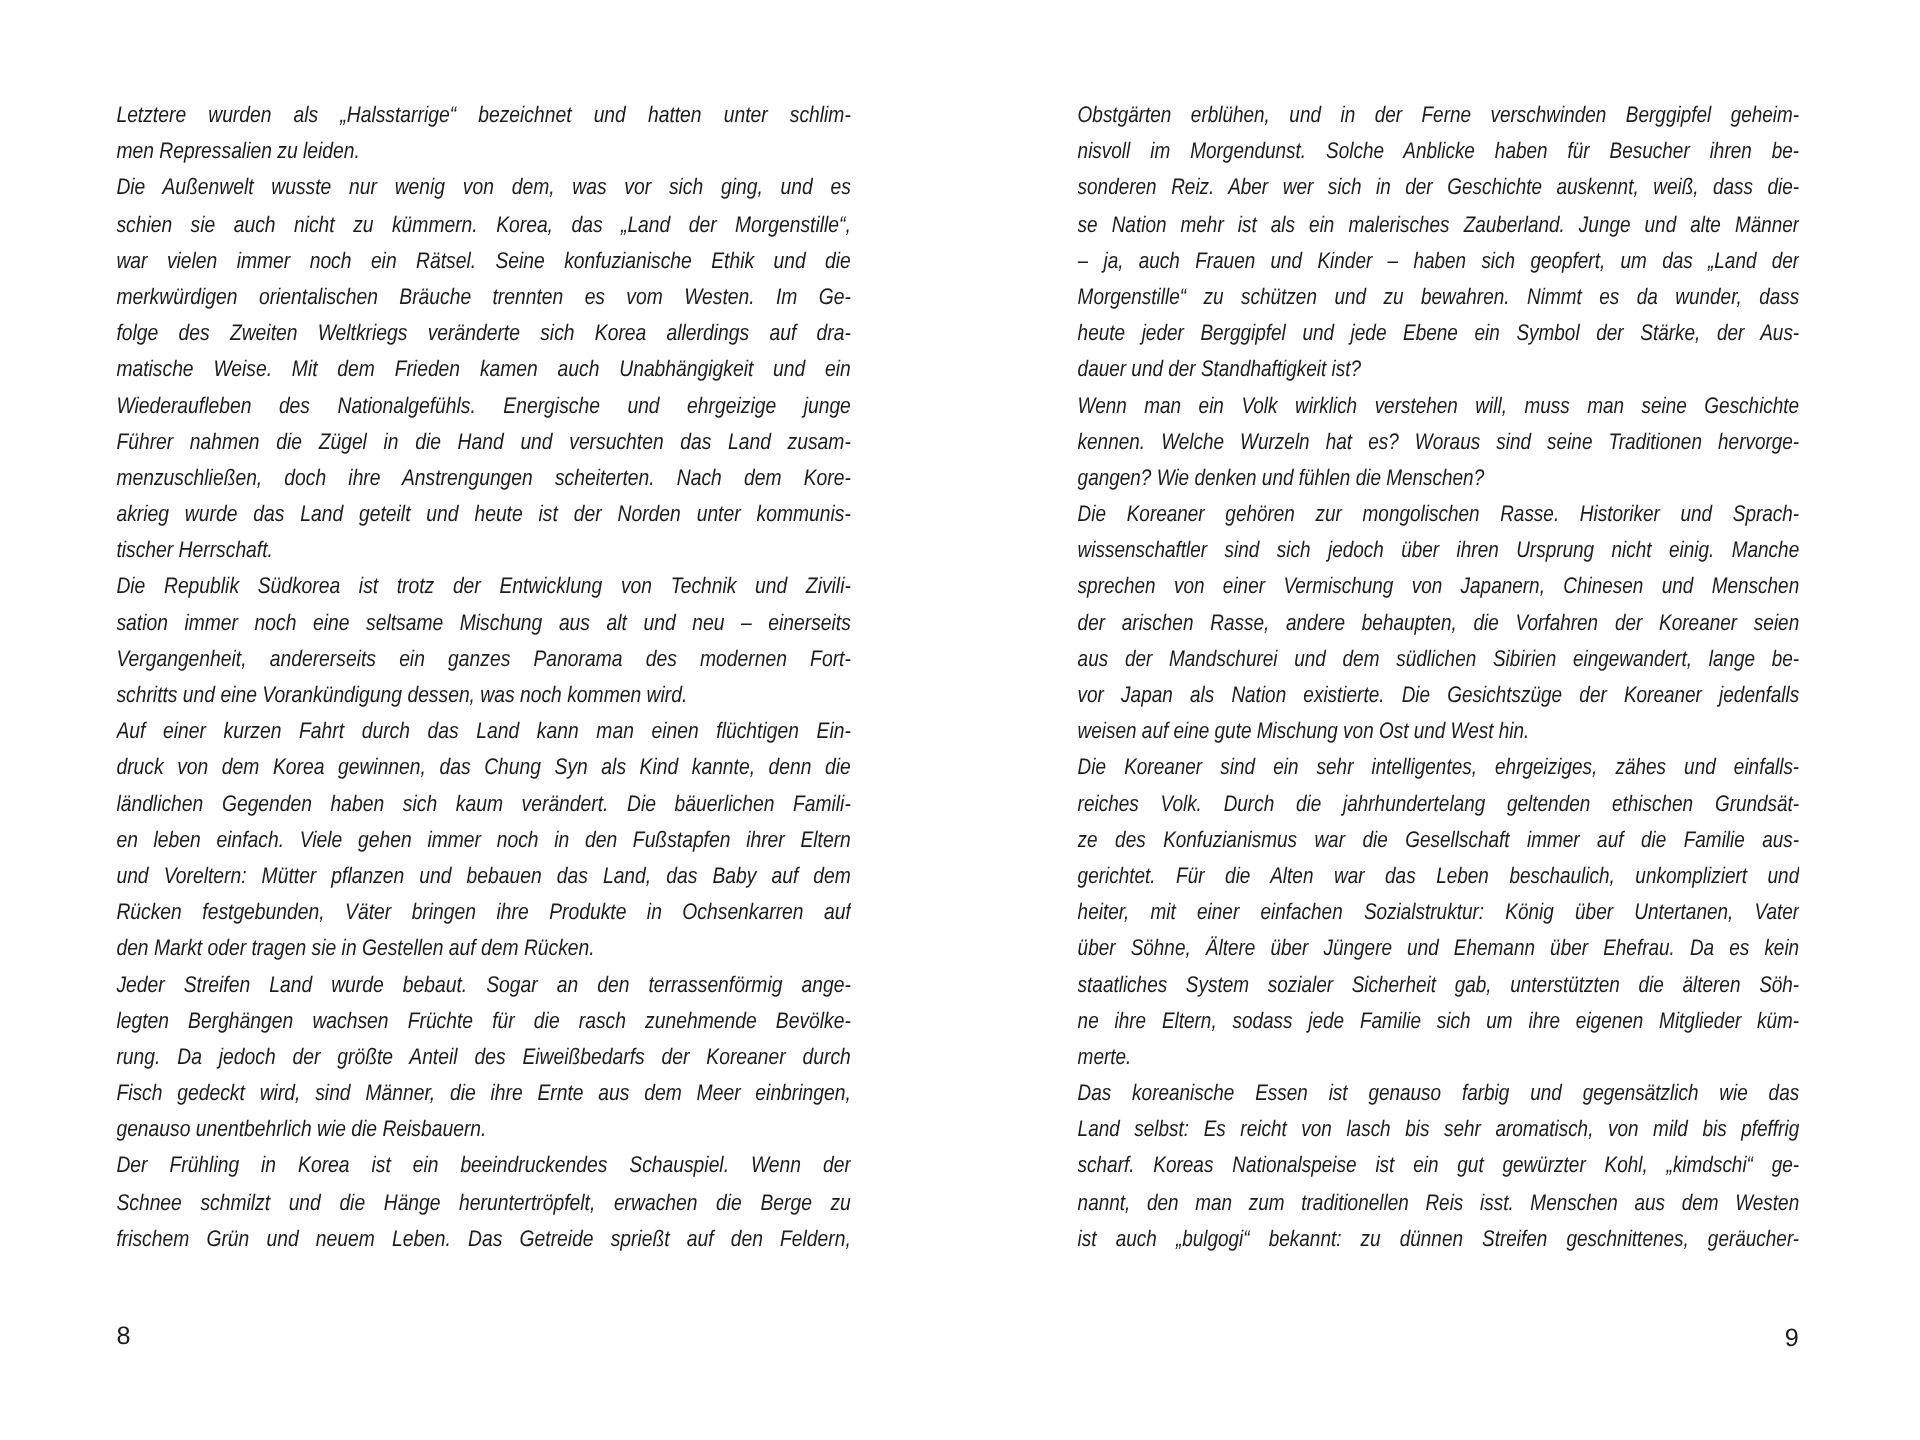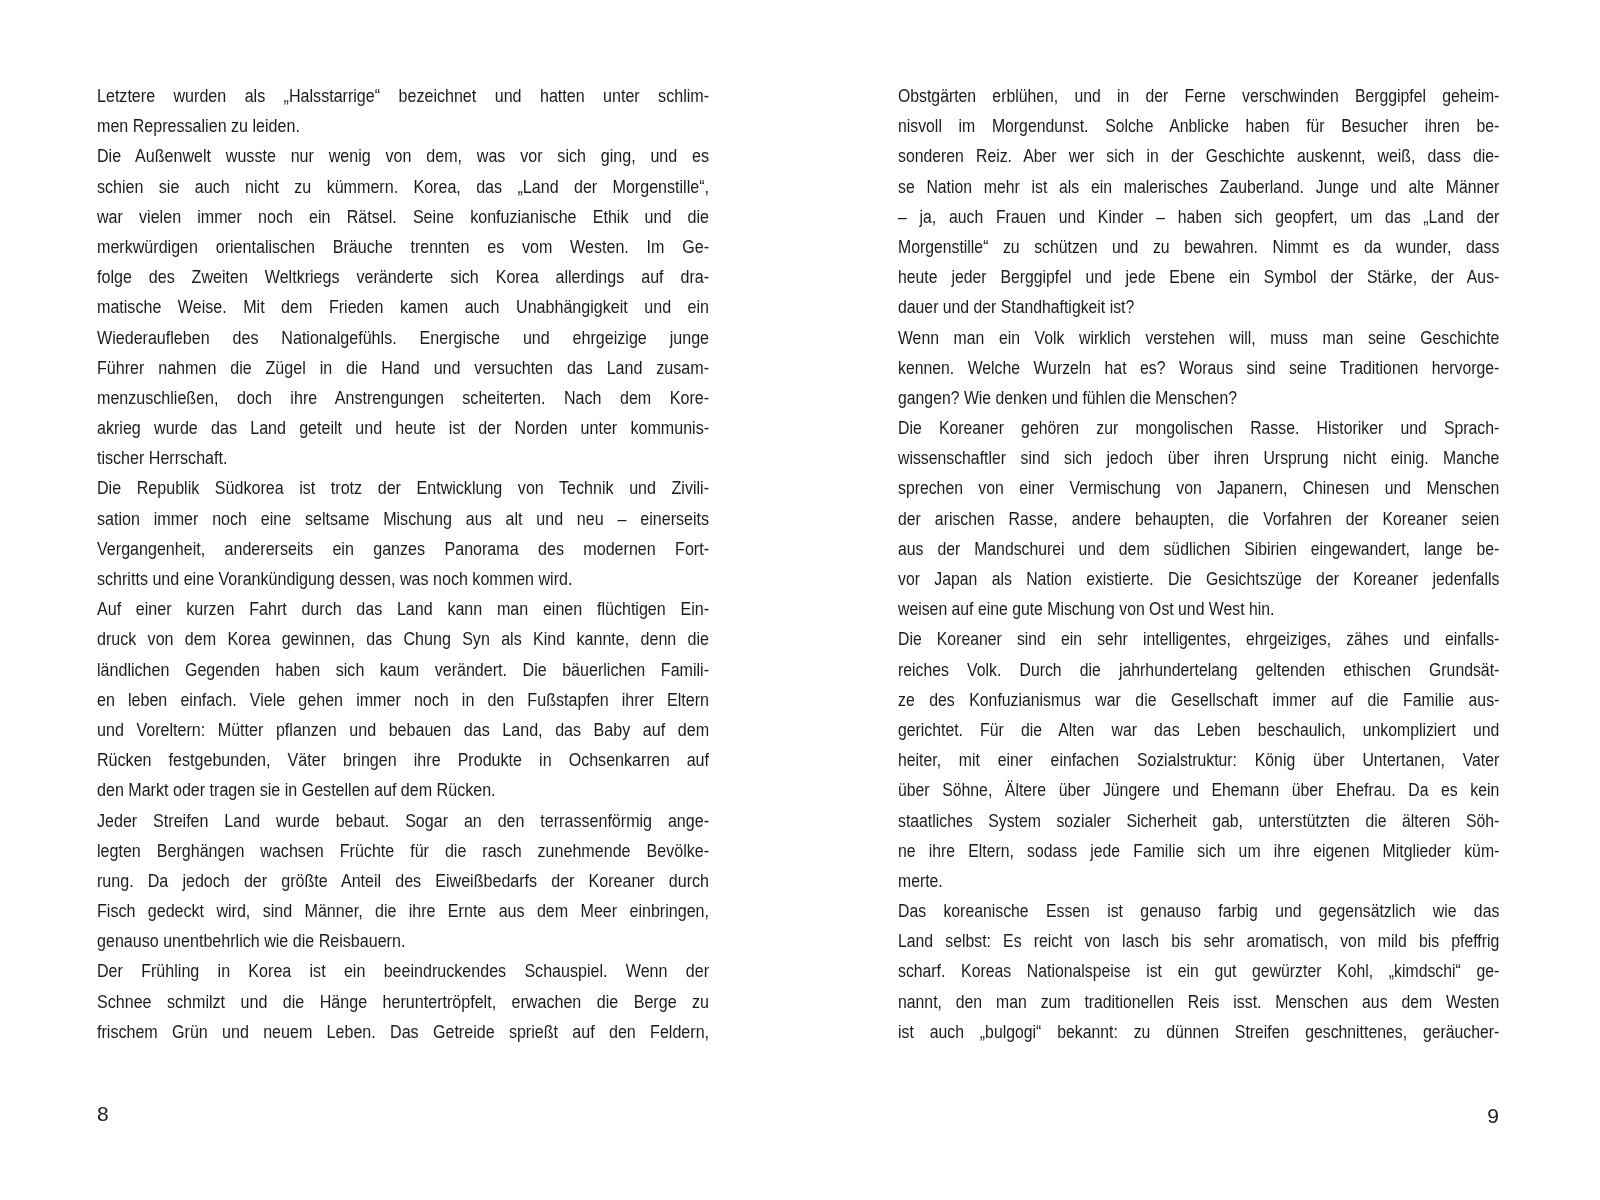--- a/index.html
+++ b/index.html
@@ -11,20 +11,21 @@
     height: 1200px;
     background: #ffffff;
     color: #1c1c1c;
     font-family: "Liberation Sans", sans-serif;
     position: relative;
     overflow: hidden;
   }
   .text-col {
     position: absolute;
     top: 81px;
+    font-style: italic;
   }
   .col-inner {
     width: 715px;
     transform-origin: 0 0;
     font-size: 18.8px;
     line-height: 30.2px;
     font-weight: 400;
   }
   #left-col { left: 97px; }
   #left-col .col-inner { transform: scaleX(0.856); }

